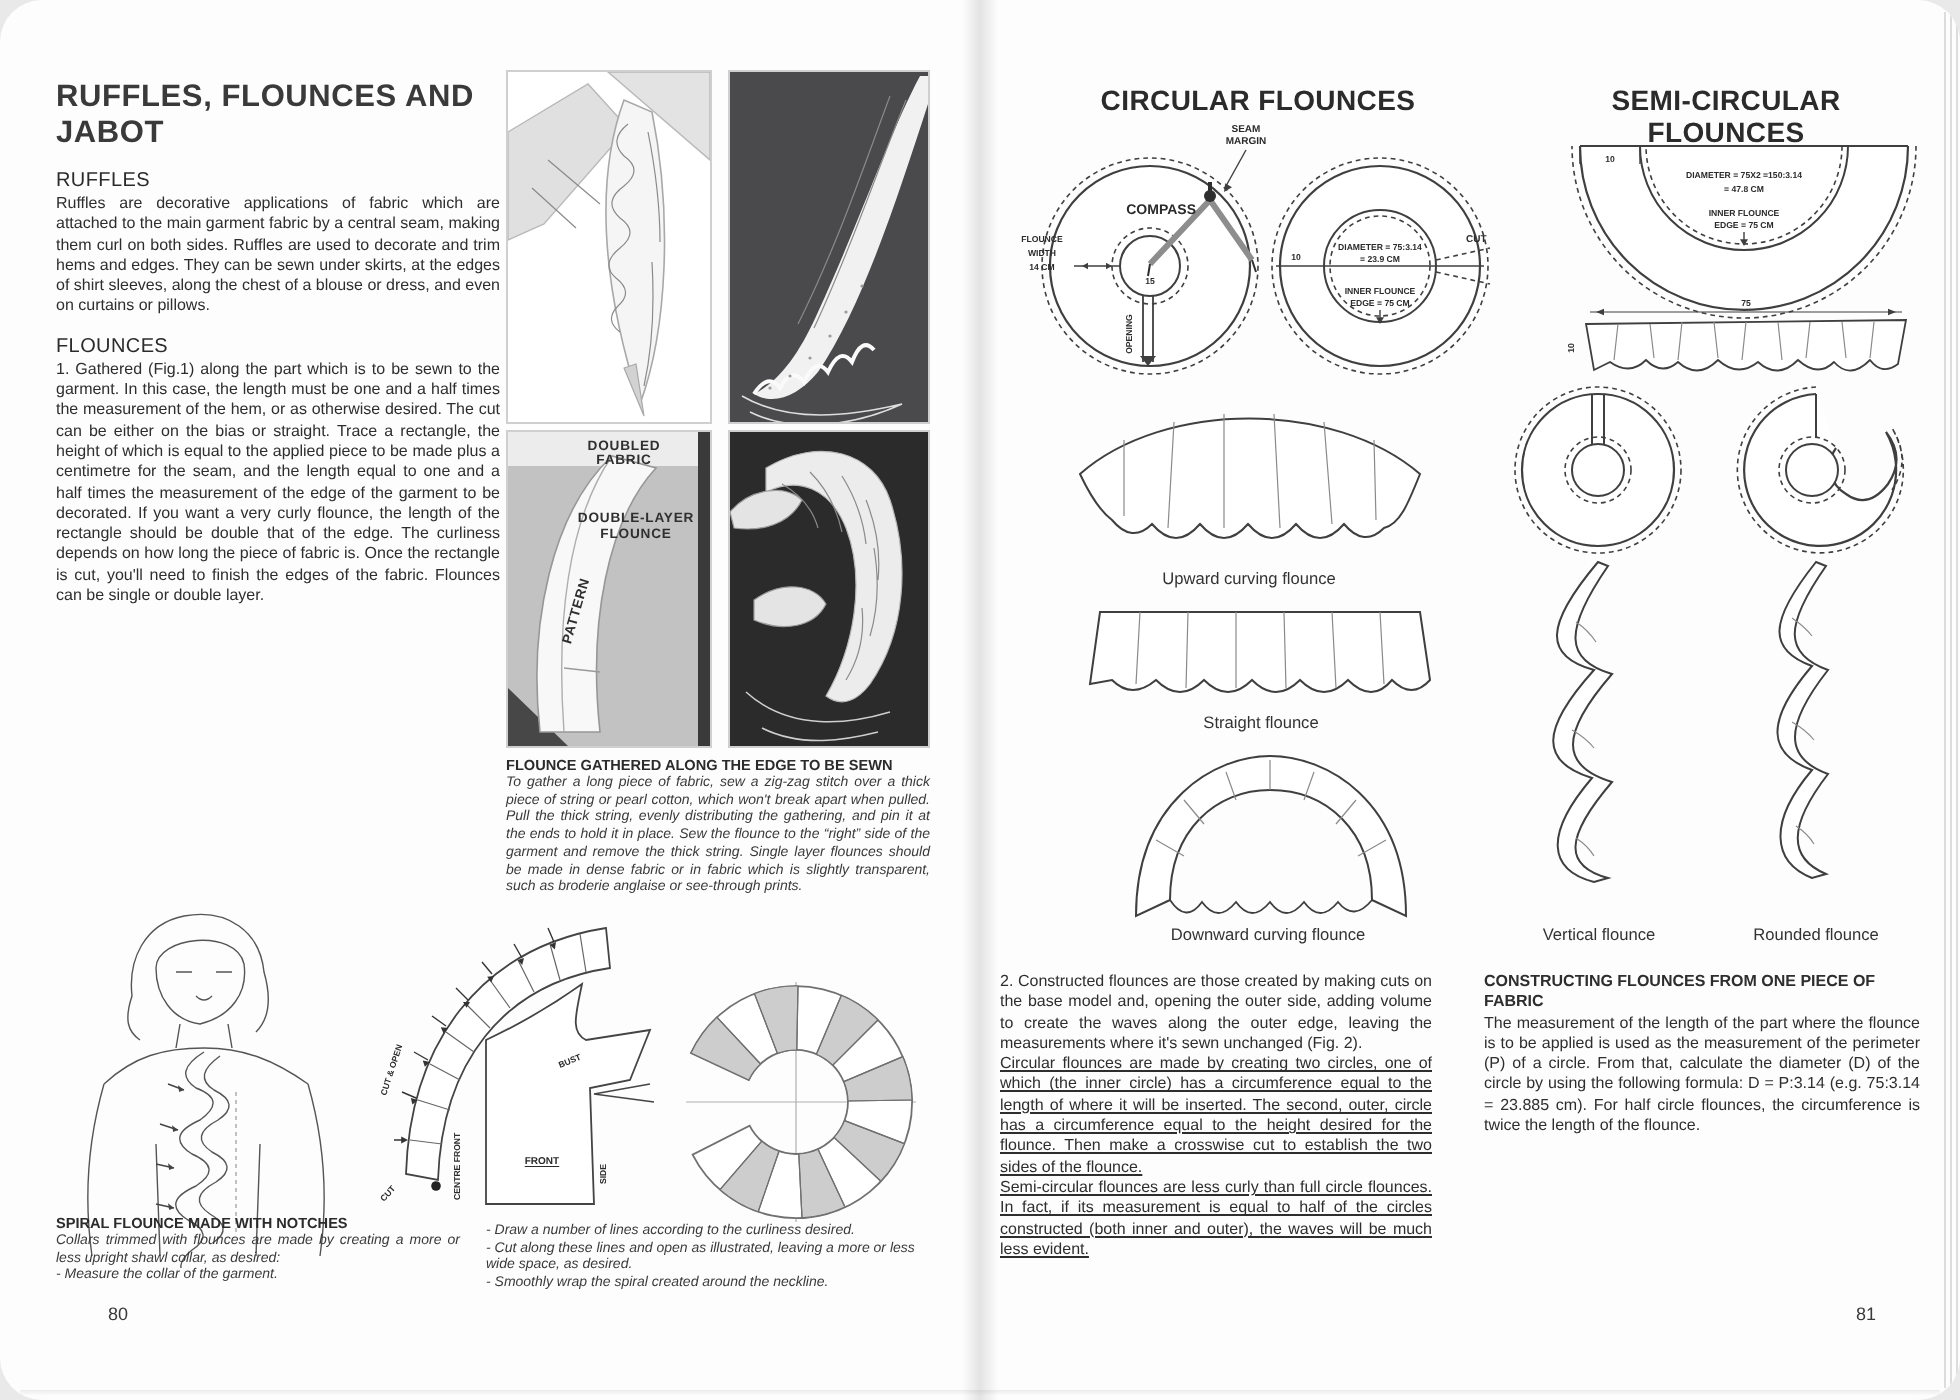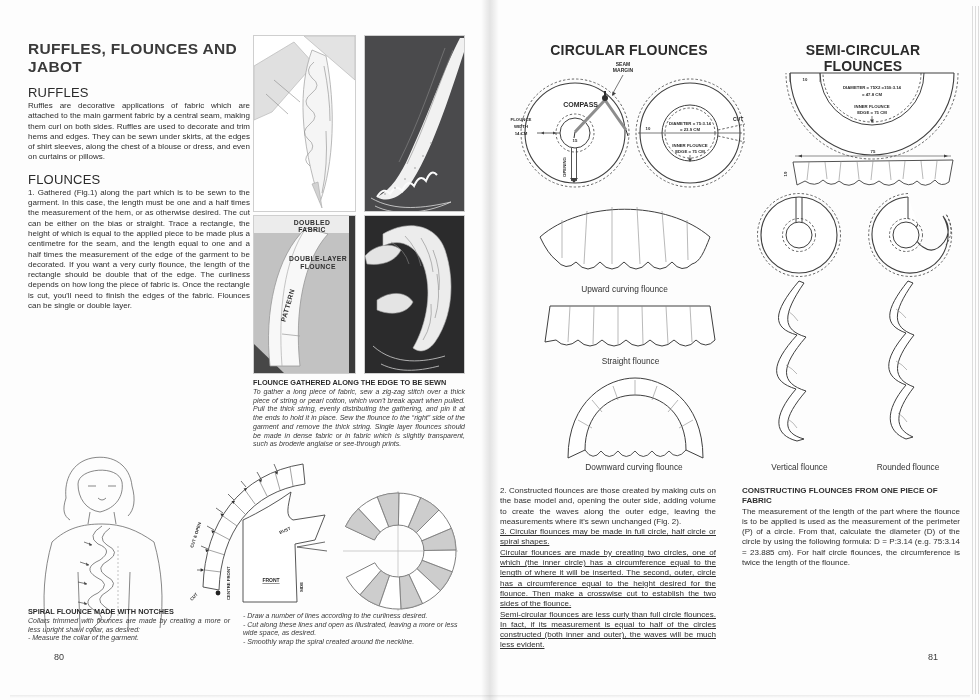--- a/index.html
+++ b/index.html
@@ -1,31 +1,31 @@
 <!DOCTYPE html>
 <html><head>
 <meta charset="utf-8">
 <style>
   html,body{margin:0;padding:0;background:#e9e9e9;}
   #canvas{position:relative;width:980px;height:700px;background:#fdfdfd;overflow:hidden;
-          font-family:"Liberation Sans",sans-serif;color:#2e2e2e;}
+          font-family:"Liberation Sans",sans-serif;color:#2e2e2e;border-radius:21px;}
   .abs{position:absolute;}
   
   #gutter{left:481px;top:0;width:18px;height:700px;
           background:linear-gradient(to right,rgba(0,0,0,0) 0%,rgba(0,0,0,.10) 50%,rgba(0,0,0,0) 100%);}
   #edge-right{right:0;top:6px;width:10px;height:688px;
           background:repeating-linear-gradient(to right,#fdfdfd 0 2px,#dcdcdc 2px 3px);}
   #edge-bottom{left:10px;bottom:2px;width:960px;height:3px;
           background:linear-gradient(to bottom,rgba(0,0,0,.07),rgba(0,0,0,0));}
   
   .title{font-size:15.5px;font-weight:bold;color:#3a3a3a;letter-spacing:.3px;}
   .body{font-size:8px;line-height:10.3px;text-align:justify;color:#2e2e2e;}
   .body p{margin:0;}
   .body p+p{margin-top:0px;text-decoration:underline;}
-  .sechead{font-size:13px;letter-spacing:.2px;margin:9px 0 1px 0;color:#2b2b2b;}
+  .sechead{font-size:10px;letter-spacing:.2px;margin:9px 0 1px 0;color:#2b2b2b;}
   .figcap-title{font-size:7.3px;font-weight:bold;color:#2b2b2b;margin:0 0 1px 0;}
   .figcap-body{font-size:7px;font-style:italic;line-height:8.7px;color:#3a3a3a;text-align:justify;margin:0;}
   .bullets{font-size:7px;font-style:italic;line-height:8.7px;color:#3a3a3a;}
   .bullets div{margin:0;}
   .pagenum{font-size:9px;color:#3a3a3a;}
   .colhead{font-size:14px;font-weight:bold;color:#2b2b2b;text-align:center;letter-spacing:.2px;}
   .dcap{font-size:8.3px;color:#333;text-align:center;}
   .photo{border:1px solid #cfcfcf;box-sizing:border-box;}
   svg{display:block;}
   svg text{font-family:"Liberation Sans",sans-serif;}
@@ -339,21 +339,20 @@
       <path d="M52,88 C28,118 28,132 50,140 C26,168 28,184 50,192 C28,218 30,238 50,246 L57,244 C38,236 38,220 58,194 C36,186 36,170 58,142 C36,134 36,120 57,90 Z" fill="#fff" stroke="#3f3f3f" stroke-width="1"></path>
       <g class="fold">
           <path d="M40,116 q6,4 10,9 M40,168 q7,4 11,9 M42,220 q6,4 9,9"></path>
         </g>
     </svg>
   </div>
   <div class="abs dcap" style="left:852px;top:462px;width:112px;">Rounded flounce</div>
 
   <div class="abs body" style="left:500px;top:486px;width:216px;">
     <p>2. Constructed flounces are those created by making cuts on the base model and, opening the outer side, adding volume to create the waves along the outer edge, leaving the measurements where it's sewn unchanged  (Fig. 2).</p>
-    <p>3. Circular flounces may be made in full circle, half circle or spiral shapes.</p>
     <p>Circular flounces are made by creating two circles, one of which (the inner circle) has a circumference equal to the length of where it will be inserted. The second, outer, circle has a circumference equal to the height desired for the flounce. Then make a crosswise cut to establish the two sides of the flounce.</p>
     <p>Semi-circular flounces are less curly than full circle flounces. In fact, if its measurement is equal to half of the circles constructed (both inner and outer), the waves will be much less evident.</p>
   </div>
   <div class="abs" style="left:742px;top:486px;width:218px;">
     <div class="body" style="font-weight:bold;text-align:left;">CONSTRUCTING FLOUNCES FROM ONE PIECE OF FABRIC</div>
     <div class="body">The measurement of the length of the part where the flounce is to be applied is used as the measurement of the perimeter (P) of a circle. From that, calculate the diameter (D) of the circle by using the following formula: D = P:3.14 (e.g. 75:3.14 = 23.885 cm). For half circle flounces, the circumference is twice the length of the flounce.</div>
   </div>
 
   <div class="abs pagenum" style="left:928px;top:652px;">81</div>
 

